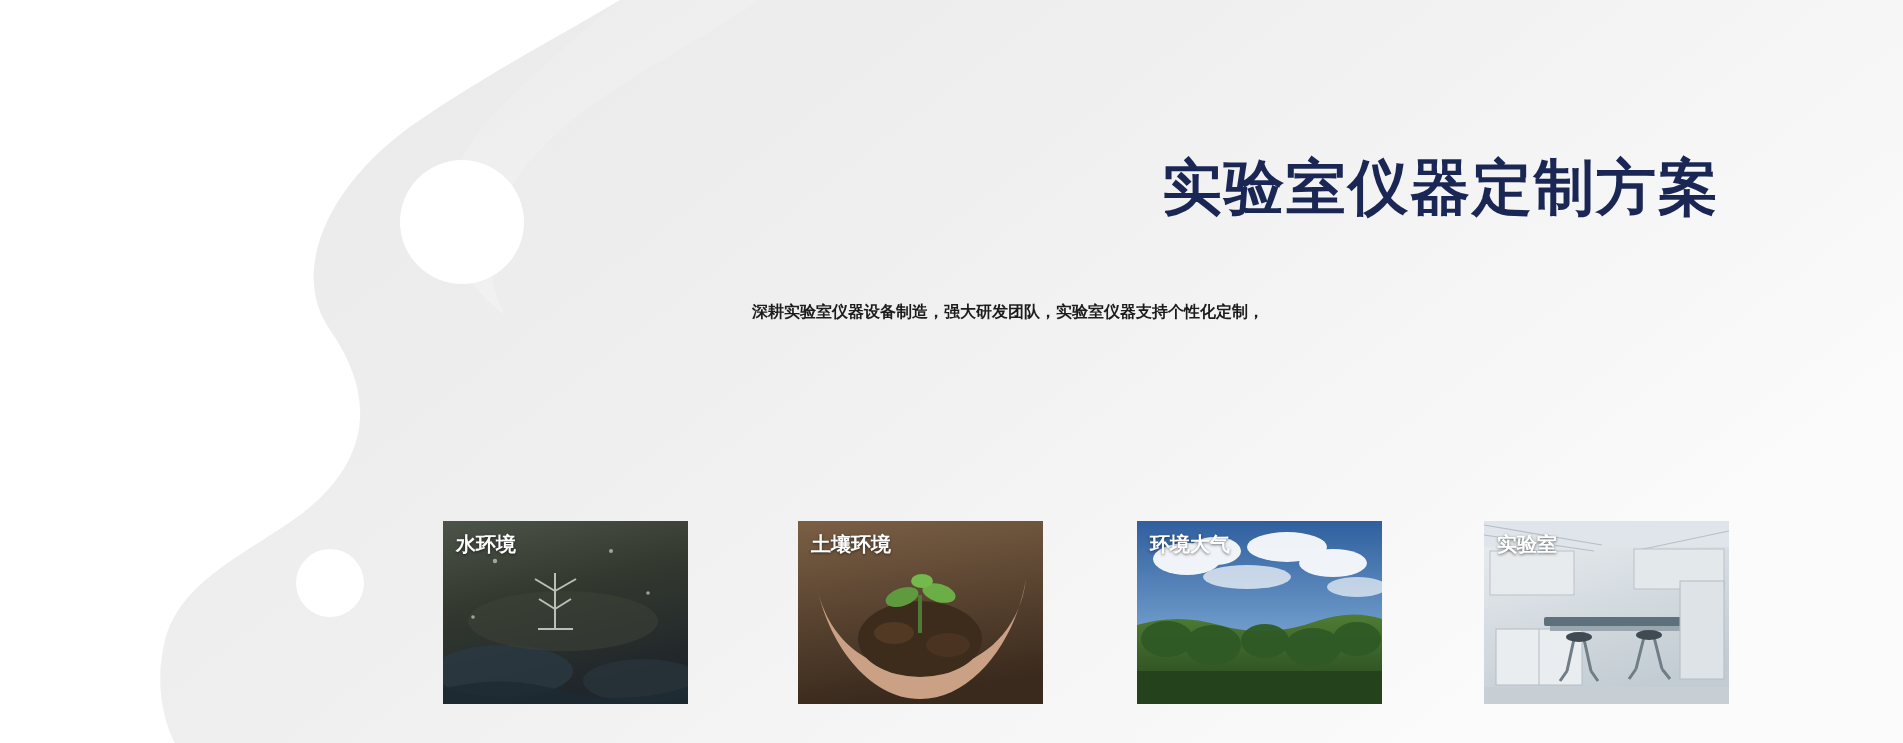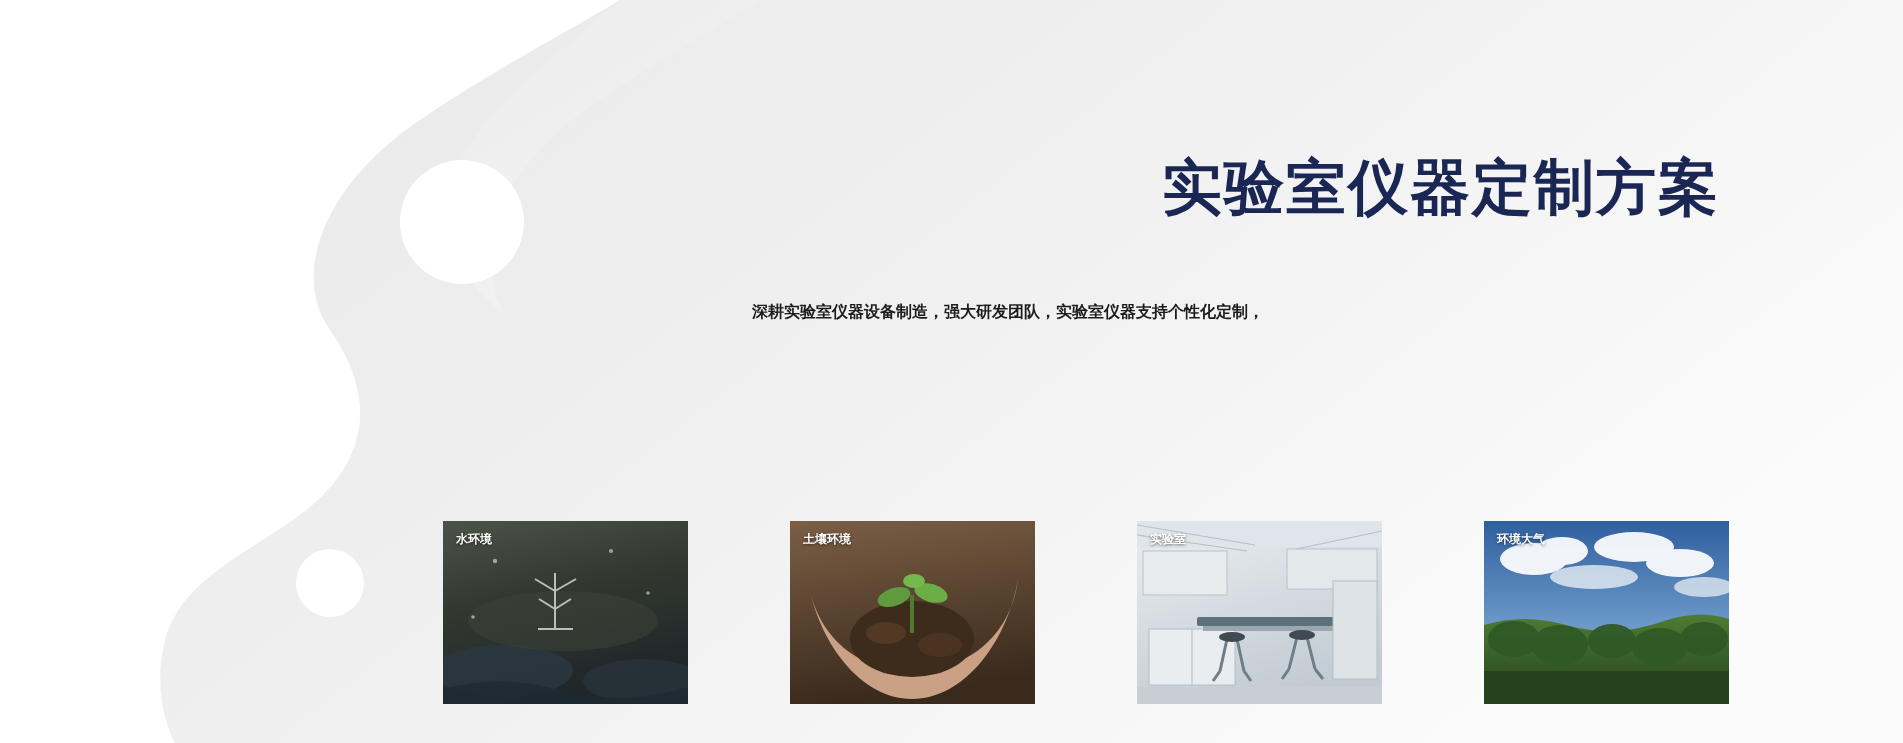--- a/index.html
+++ b/index.html
@@ -71,35 +71,35 @@
     z-index: 3;
   }
   .thumb {
     position: absolute;
     top: 0;
     width: 245px;
     height: 183px;
     overflow: hidden;
   }
   .thumb:nth-child(1) { left: 0px; }
-  .thumb:nth-child(2) { left: 347px; }
+  .thumb:nth-child(2) { left: 355px; }
   .thumb:nth-child(3) { left: 694px; }
   .thumb:nth-child(4) { left: 1041px; }
 
   .thumb-art {
     position: absolute;
     inset: 0;
     width: 100%;
     height: 100%;
   }
   .thumb-label {
     position: absolute;
     left: 13px;
     top: 10px;
-    font-size: 12px;
+    font-size: 20px;
     font-weight: bold;
     color: #ffffff;
     text-shadow: 0 1px 3px rgba(0,0,0,.55);
     z-index: 2;
     white-space: nowrap;
   }
 </style>
 </head>
 <body>
 
@@ -188,20 +188,55 @@
         <ellipse cx="104" cy="76" rx="17" ry="9" fill="#5f9a3e" transform="rotate(-18 104 76)"></ellipse>
         <ellipse cx="141" cy="72" rx="17" ry="9" fill="#6cae46" transform="rotate(16 141 72)"></ellipse>
         <ellipse cx="124" cy="60" rx="11" ry="7" fill="#74b94c"></ellipse>
       </svg>
       <div class="thumb-label">土壤环境</div>
     </div>
 
     <div class="thumb">
       <svg class="thumb-art" viewBox="0 0 245 183" preserveAspectRatio="none">
         <defs>
+          <linearGradient id="skyBg" x1="0" y1="0" x2="0" y2="1">
+            <stop offset="0%" stop-color="#2f5f9e"></stop>
+            <stop offset="60%" stop-color="#6f9ccb"></stop>
+            <stop offset="100%" stop-color="#b8cde0"></stop>
+          </linearGradient>
+          <linearGradient id="treeBg" x1="0" y1="0" x2="0" y2="1">
+            <stop offset="0%" stop-color="#4f7c34"></stop>
+            <stop offset="100%" stop-color="#21401c"></stop>
+          </linearGradient>
+        </defs>
+        <rect width="245" height="183" fill="url(#skyBg)"></rect>
+        <g fill="#ffffff" opacity="0.92">
+          <ellipse cx="50" cy="38" rx="34" ry="16"></ellipse>
+          <ellipse cx="78" cy="30" rx="26" ry="14"></ellipse>
+          <ellipse cx="150" cy="26" rx="40" ry="15"></ellipse>
+          <ellipse cx="196" cy="42" rx="34" ry="14"></ellipse>
+          <ellipse cx="110" cy="56" rx="44" ry="12" opacity="0.75"></ellipse>
+          <ellipse cx="220" cy="66" rx="30" ry="10" opacity="0.7"></ellipse>
+        </g>
+        <path d="M0 104 Q40 92 82 104 Q130 118 180 100 Q215 88 245 98 L245 183 L0 183 Z" fill="url(#treeBg)"></path>
+        <g fill="#2f5a25" opacity="0.95">
+          <ellipse cx="30" cy="118" rx="26" ry="18"></ellipse>
+          <ellipse cx="76" cy="124" rx="28" ry="20"></ellipse>
+          <ellipse cx="128" cy="120" rx="24" ry="17"></ellipse>
+          <ellipse cx="176" cy="126" rx="28" ry="19"></ellipse>
+          <ellipse cx="220" cy="118" rx="24" ry="17"></ellipse>
+        </g>
+        <rect x="0" y="150" width="245" height="33" fill="#24431d"></rect>
+      </svg>
+      <div class="thumb-label">环境大气</div>
+    </div>
+
+    <div class="thumb">
+      <svg class="thumb-art" viewBox="0 0 245 183" preserveAspectRatio="none">
+        <defs>
           <linearGradient id="labBg" x1="0" y1="0" x2="0.4" y2="1">
             <stop offset="0%" stop-color="#eaeef1"></stop>
             <stop offset="100%" stop-color="#c3ccd3"></stop>
           </linearGradient>
         </defs>
         <rect width="245" height="183" fill="url(#labBg)"></rect>
         <rect x="0" y="0" width="245" height="26" fill="#dfe5ea"></rect>
         <g stroke="#b6bfc6" stroke-width="1.2" fill="none">
           <path d="M0 14 L110 30 M245 10 L150 30 M0 4 L118 24"></path>
         </g>
@@ -216,49 +251,14 @@
           <path d="M160 116 L152 148 M170 116 L178 148 M152 148 L145 158 M178 148 L186 158"></path>
         </g>
         <ellipse cx="95" cy="116" rx="13" ry="5" fill="#3f4a52"></ellipse>
         <ellipse cx="165" cy="114" rx="13" ry="5" fill="#3f4a52"></ellipse>
         <rect x="196" y="60" width="44" height="98" fill="#dde3e7" stroke="#b4bdc4"></rect>
         <rect x="0" y="166" width="245" height="17" fill="#c7cfd5"></rect>
       </svg>
       <div class="thumb-label">实验室</div>
     </div>
 
-    <div class="thumb">
-      <svg class="thumb-art" viewBox="0 0 245 183" preserveAspectRatio="none">
-        <defs>
-          <linearGradient id="skyBg" x1="0" y1="0" x2="0" y2="1">
-            <stop offset="0%" stop-color="#2f5f9e"></stop>
-            <stop offset="60%" stop-color="#6f9ccb"></stop>
-            <stop offset="100%" stop-color="#b8cde0"></stop>
-          </linearGradient>
-          <linearGradient id="treeBg" x1="0" y1="0" x2="0" y2="1">
-            <stop offset="0%" stop-color="#4f7c34"></stop>
-            <stop offset="100%" stop-color="#21401c"></stop>
-          </linearGradient>
-        </defs>
-        <rect width="245" height="183" fill="url(#skyBg)"></rect>
-        <g fill="#ffffff" opacity="0.92">
-          <ellipse cx="50" cy="38" rx="34" ry="16"></ellipse>
-          <ellipse cx="78" cy="30" rx="26" ry="14"></ellipse>
-          <ellipse cx="150" cy="26" rx="40" ry="15"></ellipse>
-          <ellipse cx="196" cy="42" rx="34" ry="14"></ellipse>
-          <ellipse cx="110" cy="56" rx="44" ry="12" opacity="0.75"></ellipse>
-          <ellipse cx="220" cy="66" rx="30" ry="10" opacity="0.7"></ellipse>
-        </g>
-        <path d="M0 104 Q40 92 82 104 Q130 118 180 100 Q215 88 245 98 L245 183 L0 183 Z" fill="url(#treeBg)"></path>
-        <g fill="#2f5a25" opacity="0.95">
-          <ellipse cx="30" cy="118" rx="26" ry="18"></ellipse>
-          <ellipse cx="76" cy="124" rx="28" ry="20"></ellipse>
-          <ellipse cx="128" cy="120" rx="24" ry="17"></ellipse>
-          <ellipse cx="176" cy="126" rx="28" ry="19"></ellipse>
-          <ellipse cx="220" cy="118" rx="24" ry="17"></ellipse>
-        </g>
-        <rect x="0" y="150" width="245" height="33" fill="#24431d"></rect>
-      </svg>
-      <div class="thumb-label">环境大气</div>
-    </div>
-
   </div>
 </div>
 
 </body></html>

